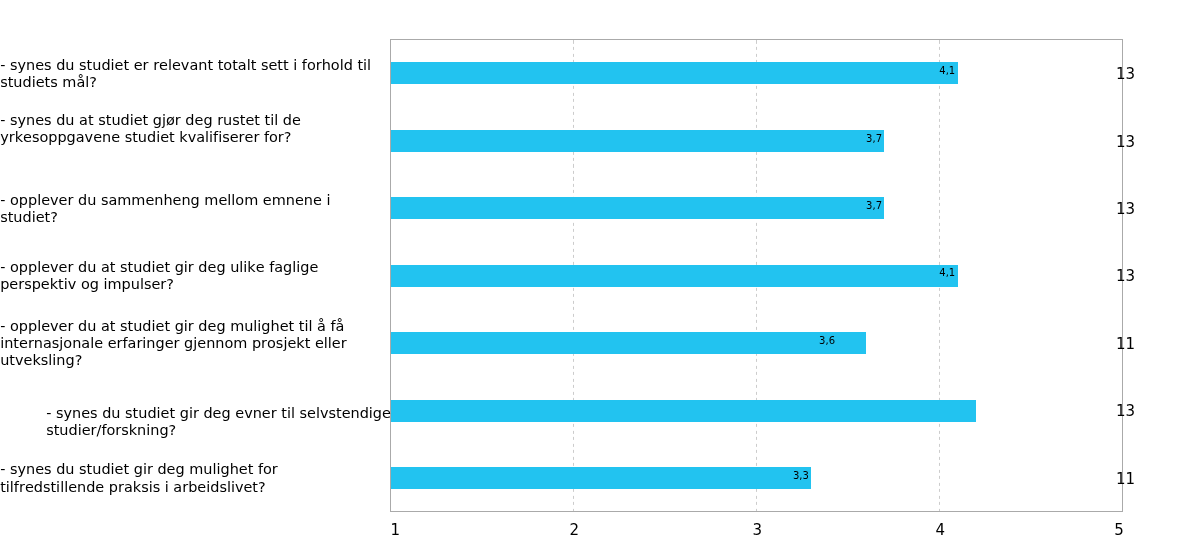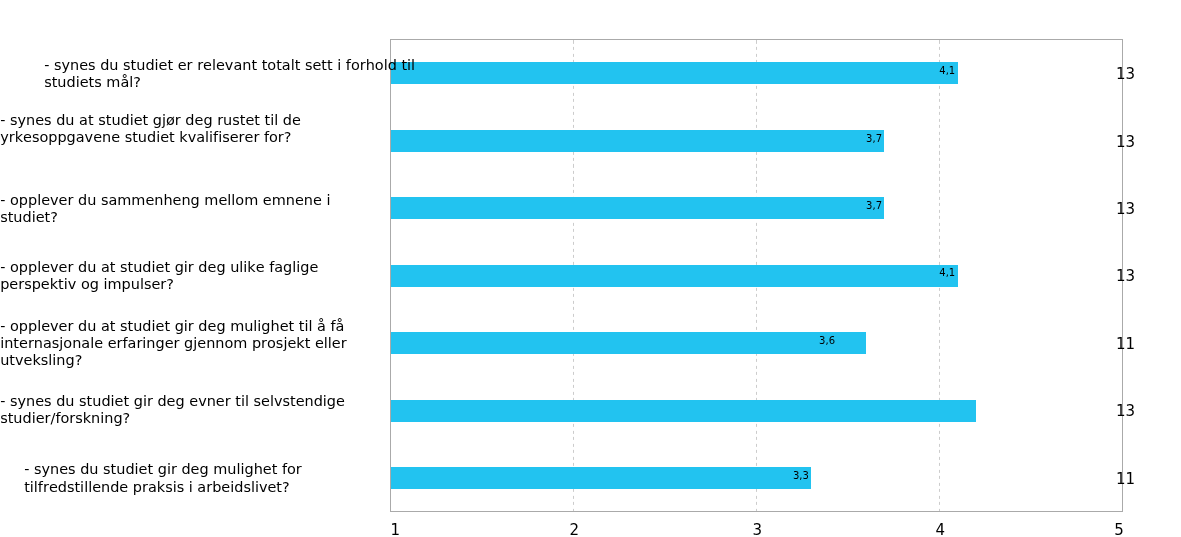--- a/index.html
+++ b/index.html
@@ -51,27 +51,27 @@
     <div class="gridline" style="left: 548px;"></div>
     <div class="bar" style="left: 0px; top: 22.6571px; width: 566.8px; background: rgb(34, 195, 240);"></div>
     <div class="bar" style="left: 0px; top: 90.0714px; width: 493.6px; background: rgb(34, 195, 240);"></div>
     <div class="bar" style="left: 0px; top: 157.486px; width: 493.6px; background: rgb(34, 195, 240);"></div>
     <div class="bar" style="left: 0px; top: 224.9px; width: 566.8px; background: rgb(34, 195, 240);"></div>
     <div class="bar" style="left: 0px; top: 292.314px; width: 475.3px; background: rgb(34, 195, 240);"></div>
     <div class="bar" style="left: 0px; top: 359.729px; width: 585.1px; background: rgb(34, 195, 240);"></div>
     <div class="bar" style="left: 0px; top: 427.143px; width: 420.4px; background: rgb(34, 195, 240);"></div>
   </div>
 
-  <div class="category-label" style="width: 389px; top: 57.0071px; margin-left: 44px;">- synes du studiet er relevant totalt sett i forhold til studiets mål?</div>
+  <div class="category-label" style="width: 389px; top: 57.0071px;">- synes du studiet er relevant totalt sett i forhold til studiets mål?</div>
   <div class="category-label" style="width: 389px; top: 112px;">- synes du at studiet gjør deg rustet til de yrkesoppgavene studiet kvalifiserer for?</div>
   <div class="category-label" style="width: 351px; top: 191.836px;">- opplever du sammenheng mellom emnene i studiet?</div>
   <div class="category-label" style="width: 389px; top: 317.664px;">- opplever du at studiet gir deg mulighet til å få internasjonale erfaringer gjennom prosjekt eller utveksling?</div>
   <div class="category-label" style="width: 389px; top: 259.25px;">- opplever du at studiet gir deg ulike faglige perspektiv og impulser?</div>
-  <div class="category-label" style="width: 389px; top: 393px;">- synes du studiet gir deg evner til selvstendige studier/forskning?</div>
-  <div class="category-label" style="width: 372px; top: 461.493px; margin-left: 24px;">- synes du studiet gir deg mulighet for tilfredstillende praksis i arbeidslivet?</div>
+  <div class="category-label" style="width: 389px; top: 405px; padding-left: 46px;">- synes du studiet gir deg evner til selvstendige studier/forskning?</div>
+  <div class="category-label" style="width: 372px; top: 461.493px;">- synes du studiet gir deg mulighet for tilfredstillende praksis i arbeidslivet?</div>
 
   <div class="value-label" style="left: 805.2px; width: 150px; top: 65.1071px;">4,1</div>
   <div class="value-label" style="left: 732px; width: 150px; top: 132.521px;">3,7</div>
   <div class="value-label" style="left: 732px; width: 150px; top: 199.936px;">3,7</div>
   <div class="value-label" style="left: 805.2px; width: 150px; top: 267.35px;">4,1</div>
   <div class="value-label" style="left: 685px; width: 150px; top: 334.764px;">3,6</div>
   <div class="value-label" style="left: 658.8px; width: 150px; top: 469.593px;">3,3</div>
 
   <div class="count-label" style="top: 65.1071px;">13</div>
   <div class="count-label" style="top: 132.521px;">13</div>

